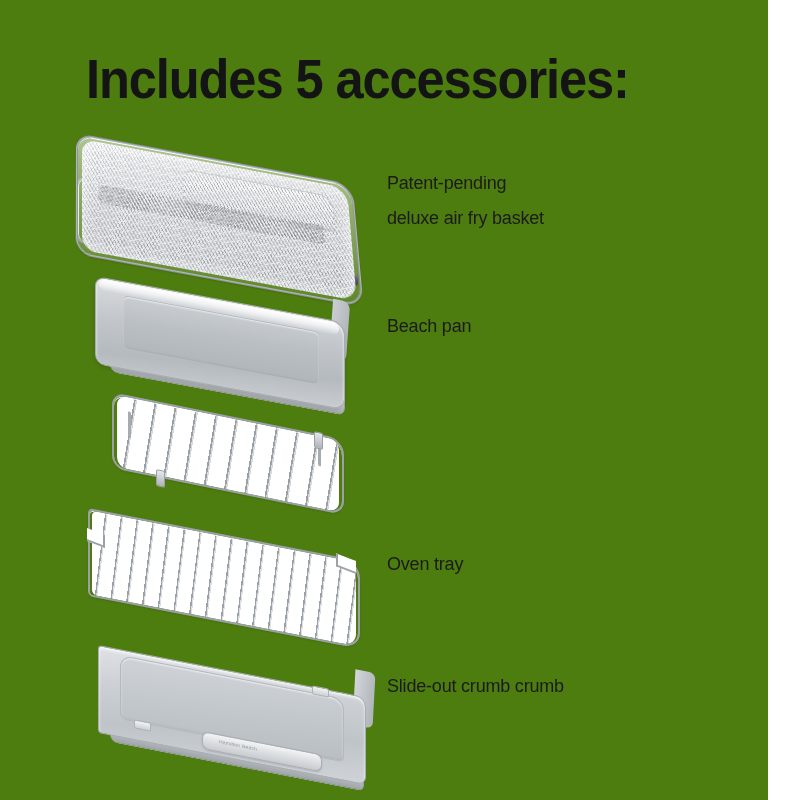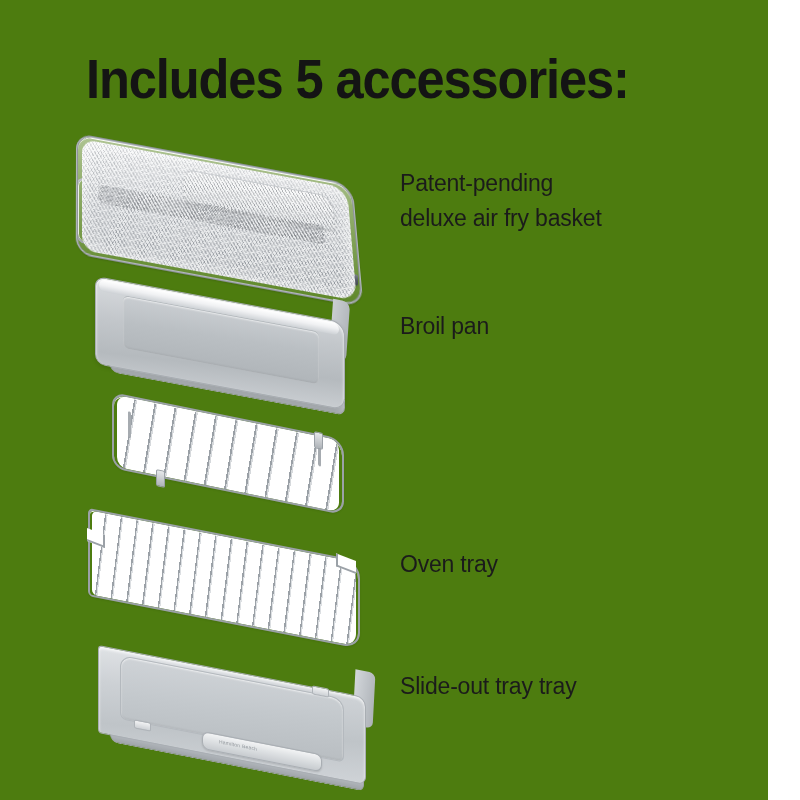--- a/index.html
+++ b/index.html
@@ -27,23 +27,23 @@
     letter-spacing: -1.2px;
     color: #141414;
     white-space: nowrap;
     transform: scaleX(0.92);
     transform-origin: left center;
   }
 
   
   .label {
     position: absolute;
-    left: 400px;
+    left: 387px;
     color: #1b1b1b;
-    font-size: 23px;
+    font-size: 18px;
     font-weight: 400;
     line-height: 35px;
     letter-spacing: -0.2px;
     white-space: pre-line;
   }
   #label-airfry { top: 166px; }
   #label-bakepan { top: 309px; }
   #label-broilrack { top: 420px; }
   #label-ovenrack { top: 547px; }
   #label-crumbtray { top: 669px; }
@@ -414,21 +414,21 @@
 deluxe air fry basket</div>
 
   <div class="product" id="prod-bakepan">
     <div class="bp-side"></div>
     <div class="bp-front"></div>
     <div class="bp-body"></div>
     <div class="bp-rim"></div>
     <div class="bp-floor"></div>
   </div>
 
-  <div class="label" id="label-bakepan">Broil pan</div>
+  <div class="label" id="label-bakepan">Beach pan</div>
 
   <div class="product" id="prod-broil">
     <div class="br-shape">
       <div class="br-bars"></div>
       <div class="br-frame"></div>
       <div class="br-hook h1"></div>
       <div class="br-hook h2"></div>
     </div>
     <div class="br-foot f1"></div>
     <div class="br-foot f2"></div>
@@ -451,15 +451,15 @@
     <div class="ct-front"></div>
     <div class="ct-body"></div>
     <div class="ct-inner"></div>
     <div class="ct-tab t1"></div>
     <div class="ct-tab t2"></div>
     <div class="ct-handle">
       <div class="ct-brand">Hamilton Beach</div>
     </div>
   </div>
 
-  <div class="label" id="label-crumbtray">Slide-out tray tray</div>
+  <div class="label" id="label-crumbtray">Slide-out crumb crumb</div>
 
 </div>
 
 </body></html>

